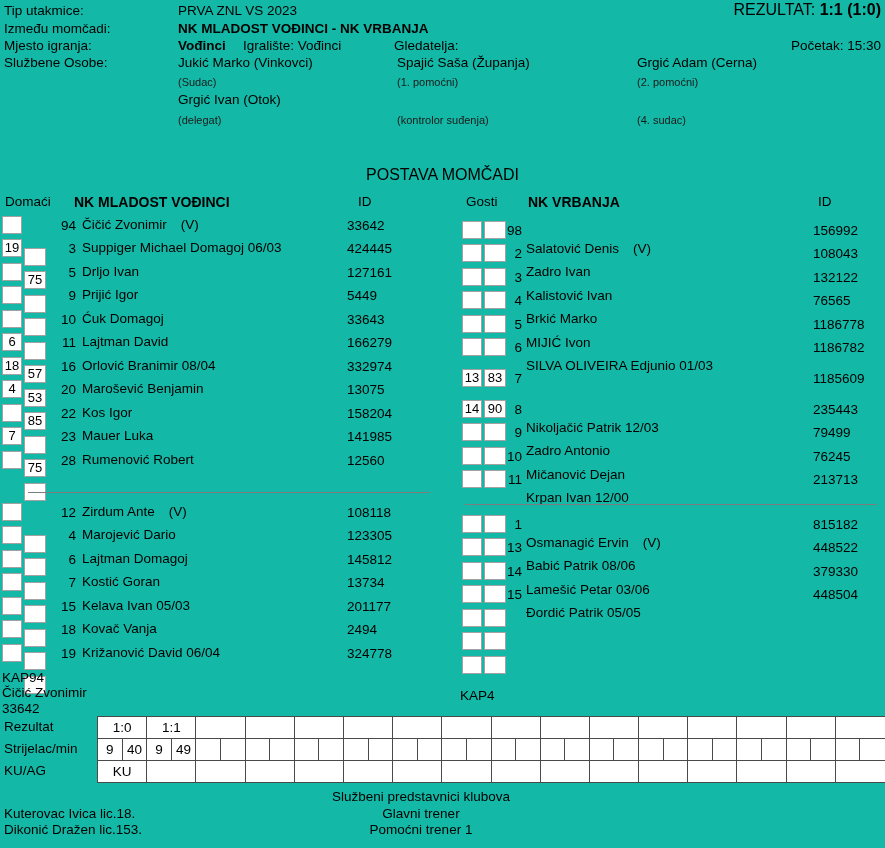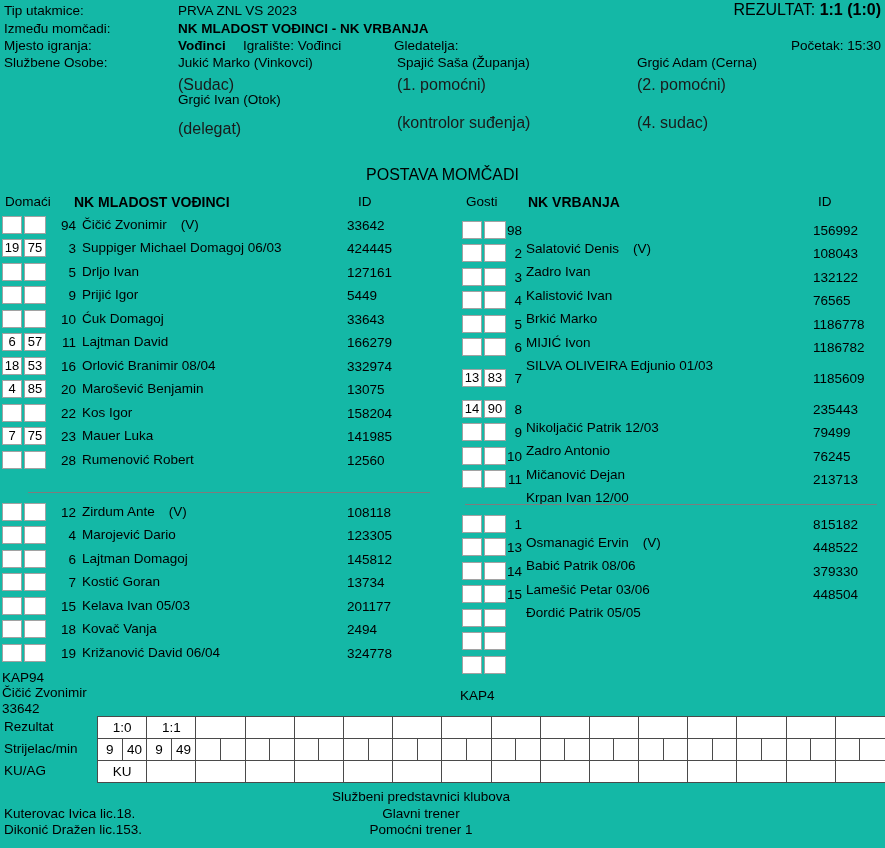--- a/index.html
+++ b/index.html
@@ -1,19 +1,19 @@
 <!DOCTYPE html>
 <html><head>
 <meta charset="utf-8">
 <style>
   html,body{margin:0;padding:0;background:#fff;}
   .page{position:relative;width:885px;height:848px;background:#14b8a6;overflow:hidden;
         font-family:"Liberation Sans","DejaVu Sans",sans-serif;color:#000;font-size:13.5px;}
   .abs{position:absolute;white-space:nowrap;}
-  .sm{font-size:16px;color:#1a1a1a;text-align:center;}
+  .sm{font-size:11px;color:#1a1a1a;text-align:center;}
   .b{font-weight:bold;}
   .rez{font-size:16px;}
   .title{position:absolute;left:0;top:166px;width:885px;text-align:center;font-size:16px;}
 
   
   .team{position:absolute;top:194px;}
   .team.home{left:2px;width:442px;}
   .team.away{left:460px;width:425px;}
   .thead{position:absolute;top:0;left:0;height:18px;width:100%;}
   .thead span{position:absolute;top:0;}
@@ -28,21 +28,21 @@
   .tdivider{position:absolute;border-top:1px solid #7d7d7d;height:0;}
   .home .tdivider{top:298px;left:26px;width:402px;}
   .away .tdivider{top:310px;left:5px;width:412px;}
   .home .kaprow{top:476px;}   .away .kaprow{top:494px;}
 
   .prow{position:relative;height:23.5px;}
   .prow.tall{height:38px;}
   .prow>span, .prow>div.name{position:absolute;top:50%;transform:translateY(-50%);white-space:nowrap;}
   .box{height:18px;border:1px solid #a2a2a2;box-sizing:border-box;text-align:center;
        line-height:16px;font-size:13px;background:#fff;}
-  .home .b1{left:0;width:20px;}  .home .b2{left:22px;width:22px;}
+  .home .b1{left:0;width:20px;}  .home .b2{left:22px;width:22px;margin-top:32px;}
   .away .b1{left:2px;width:20px;}.away .b2{left:24px;width:22px;}
   .num{text-align:right;}
   .home .num{left:44px;width:30px;} .away .num{left:33px;width:29px;}
   .home .name{left:80px;}           .away .name{left:66px;margin-top:19px;}
   .home .pid{left:345px;}           .away .pid{left:353px;}
   .name{line-height:16px;}
   .vmark{margin-left:14px;}
   .kaprow{position:absolute;height:23px;}
   .home .kaplabel{left:3px;} .away .kaplabel{left:6px;}
 
@@ -80,21 +80,21 @@
     <span class="abs" style="left:178px;top:55px">Jukić Marko (Vinkovci)</span>
     <span class="abs" style="left:397px;top:55px">Spajić Saša (Županja)</span>
     <span class="abs" style="left:637px;top:55px">Grgić Adam (Cerna)</span>
 
     <span class="abs sm" style="left:178px;top:76px">(Sudac)</span>
     <span class="abs sm" style="left:397px;top:76px">(1. pomoćni)</span>
     <span class="abs sm" style="left:637px;top:76px">(2. pomoćni)</span>
 
     <span class="abs" style="left:178px;top:92px">Grgić Ivan (Otok)</span>
 
-    <span class="abs sm" style="left:178px;top:120px">(delegat)</span>
+    <span class="abs sm" style="left:178px;top:114px">(delegat)</span>
     <span class="abs sm" style="left:397px;top:114px">(kontrolor suđenja)</span>
     <span class="abs sm" style="left:637px;top:114px">(4. sudac)</span>
   </div>
 
   <div class="title">POSTAVA MOMČADI</div>
 
   <div class="team home">
     <div class="thead">
       <span class="side">Domaći</span>
       <span class="tname">NK MLADOST VOĐINCI</span>

